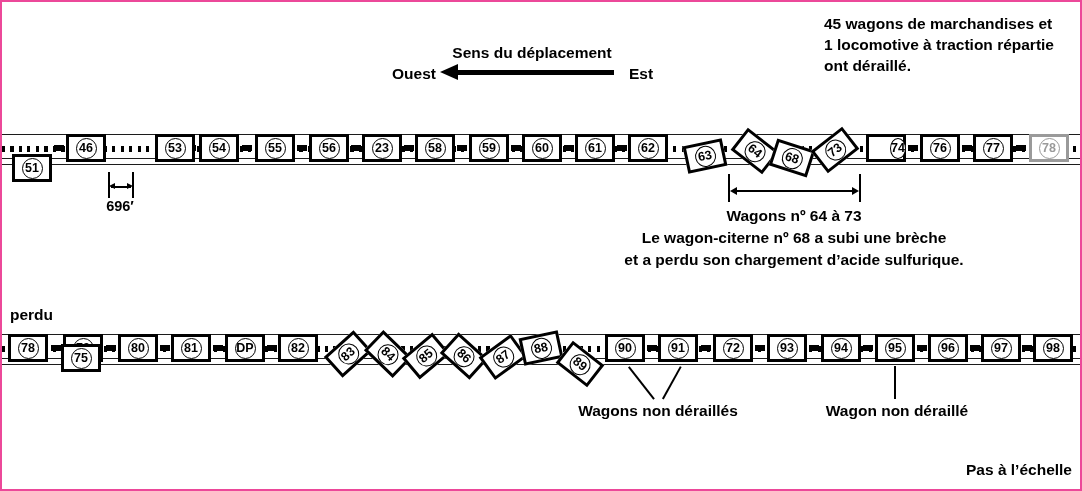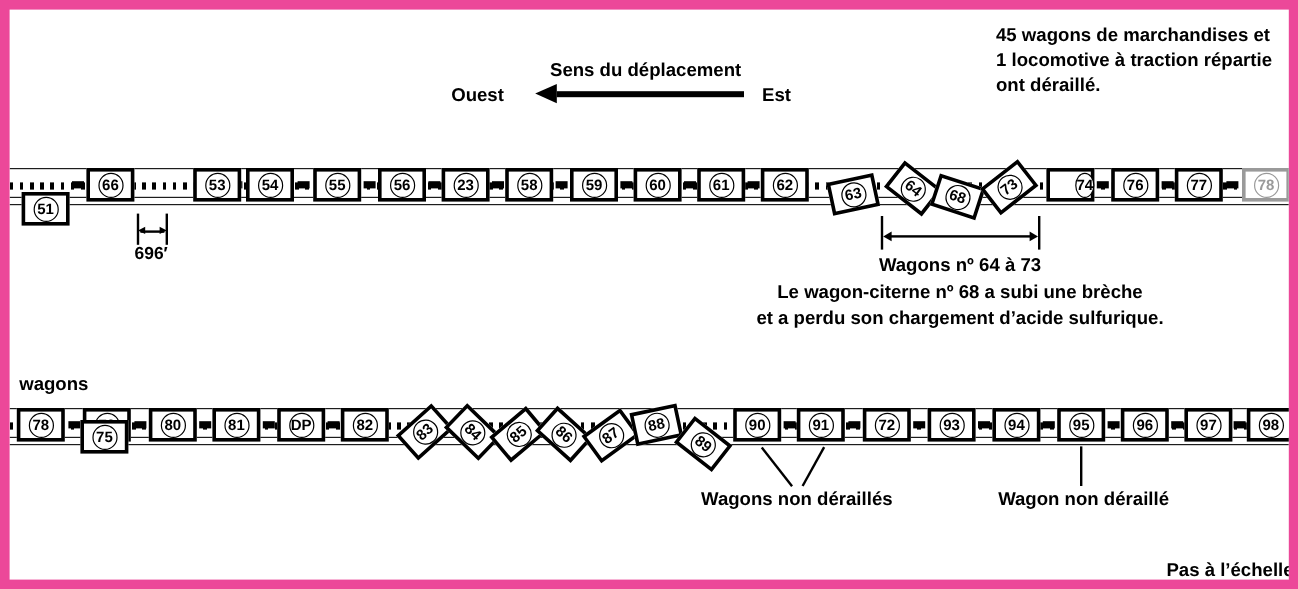--- a/index.html
+++ b/index.html
@@ -1,19 +1,19 @@
 <!DOCTYPE html>
 <html><head>
 <meta charset="utf-8">
 <style>
   * { margin:0; padding:0; box-sizing:border-box; }
   html,body { background:#ffffff; }
   .frame {
     position:relative; width:1082px; height:491px;
-    border:8px solid #ec4899; background:#fff; overflow:hidden;
+    border:2px solid #ec4899; background:#fff; overflow:hidden;
     font-family:"Liberation Sans","DejaVu Sans",sans-serif; color:#000;
   }
   .abs { position:absolute; }
   .txt { font-size:15.5px; font-weight:600; line-height:21px; }
   .txt-bold { font-weight:700; }
   .center { text-align:center; }
   .right { text-align:right; }
 
   
   .rail { position:absolute; left:0; right:0; height:1.3px; background:#1c1c1c; z-index:1; }
@@ -48,37 +48,37 @@
 
 <div class="frame">
 
   <div class="abs txt" style="left:822px; top:11px; width:256px;">
     <div>45 wagons de marchandises et</div>
     <div>1 locomotive à traction répartie</div>
     <div>ont déraillé.</div>
   </div>
 
   <div class="abs txt txt-bold center" style="left:430px; top:40px; width:200px;">Sens du déplacement</div>
-  <div class="abs txt" style="left:368px; top:61px; width:66px; ">Ouest</div>
+  <div class="abs txt" style="left:368px; top:61px; width:66px; text-align:right;">Ouest</div>
   <div class="abs txt" style="left:627px; top:61px;">Est</div>
   <div class="dir-bar"></div>
   <div class="dir-head"></div>
 
   <div class="rail" style="top:132px;"></div>
   <div class="ties" style="top:144px;"></div>
   <div class="rail" style="top:156px;"></div>
   <div class="rail" style="top:162px;"></div>
 
   <div class="abs" style="left:0; top:0; width:100%; height:100%; pointer-events:none;">
       <div class="wagon" style="left: 10px; top: 132px; margin-top: 20px;">
         <span class="wagon-circle">51</span>
       </div>
       <div class="coupler" style="left: 52px; top: 143px;"></div>
       <div class="wagon" style="left: 64px; top: 132px;">
-        <span class="wagon-circle">66</span>
+        <span class="wagon-circle">46</span>
       </div>
       <div class="wagon" style="left: 153px; top: 132px;">
         <span class="wagon-circle">53</span>
       </div>
       <div class="coupler" style="left: 184px; top: 143px;"></div>
       <div class="wagon" style="left: 197px; top: 132px;">
         <span class="wagon-circle">54</span>
       </div>
       <div class="coupler" style="left: 240px; top: 143px;"></div>
       <div class="wagon" style="left: 253px; top: 132px;">
@@ -152,21 +152,21 @@
   <div class="tick" style="left:857px; top:172px; height:28px;"></div>
   <div class="hline" style="left:731px; top:188px; width:123px;"></div>
   <div class="tri" style="left:728px; top:185px; border-top:4px solid transparent; border-bottom:4px solid transparent; border-right:7px solid #000;"></div>
   <div class="tri" style="left:850px; top:185px; border-top:4px solid transparent; border-bottom:4px solid transparent; border-left:7px solid #000;"></div>
   <div class="abs txt center" style="left:592px; top:203px; width:400px; line-height:22px;">
     <div>Wagons nº 64 à 73</div>
     <div>Le wagon-citerne nº 68 a subi une brèche</div>
     <div>et a perdu son chargement d’acide sulfurique.</div>
   </div>
 
-  <div class="abs txt" style="left:8px; top:302px;">wagons</div>
+  <div class="abs txt" style="left:8px; top:302px;">perdu</div>
 
   <div class="rail" style="top:332px;"></div>
   <div class="ties" style="top:344px;"></div>
   <div class="rail" style="top:356px;"></div>
   <div class="rail" style="top:362px;"></div>
 
   <div class="abs" style="left:0; top:0; width:100%; height:100%; pointer-events:none;">
       <div class="wagon" style="left: 6px; top: 332px;">
         <span class="wagon-circle">78</span>
       </div>

